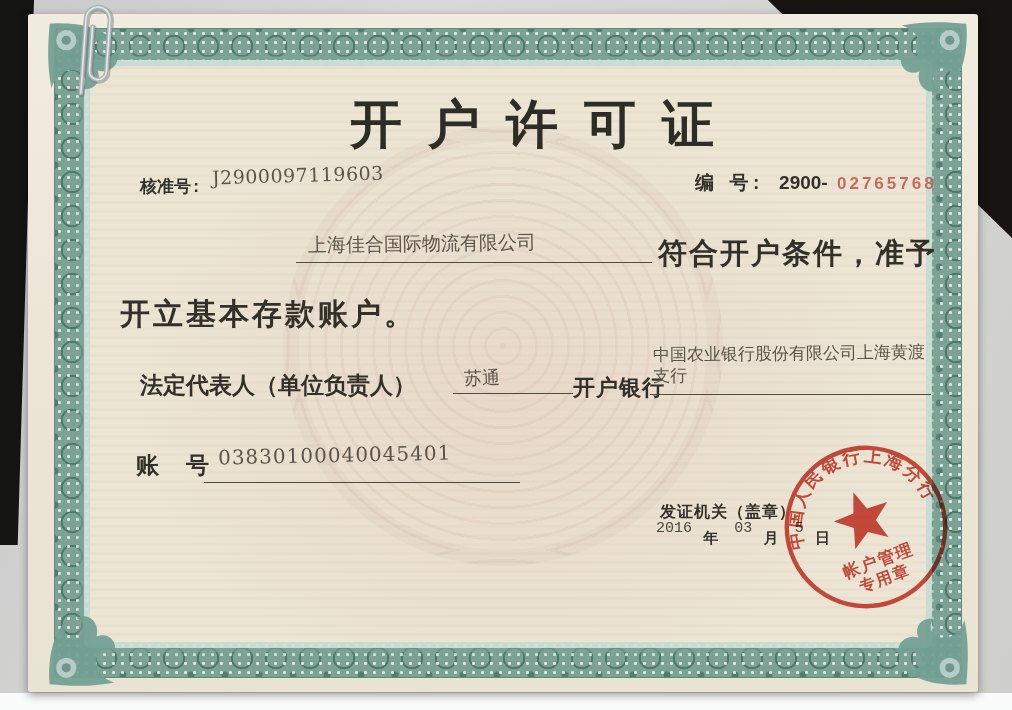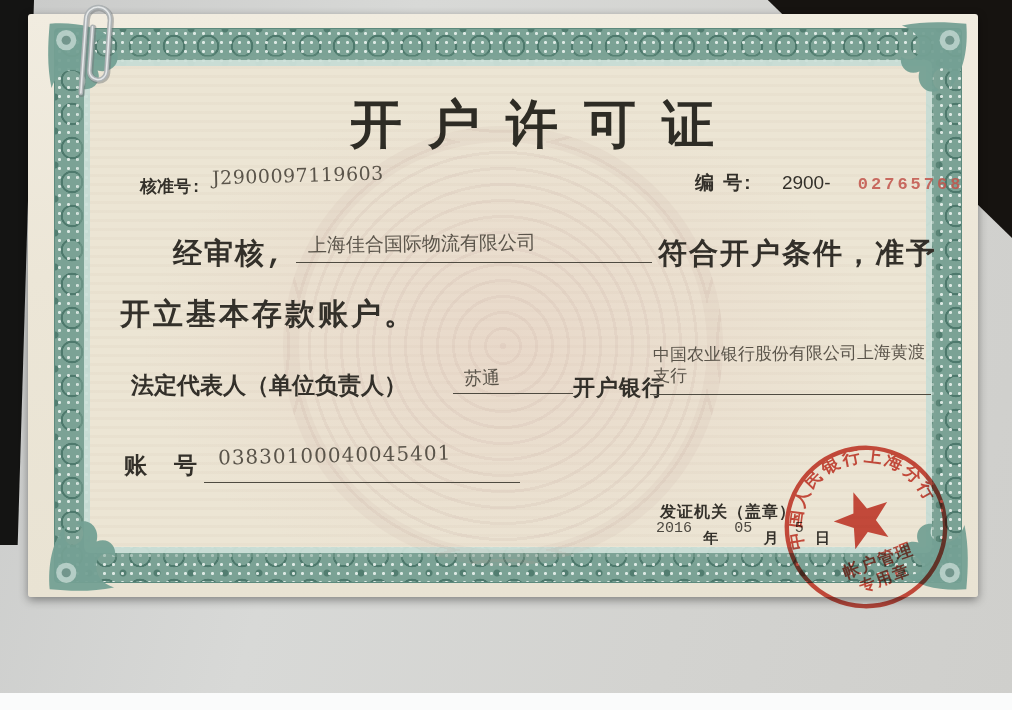--- a/index.html
+++ b/index.html
@@ -9,21 +9,21 @@
     background:linear-gradient(105deg,#c9cac9 0%, #d8d9d7 35%, #d3d3d0 70%, #cfcfcc 100%);
   }
   
   .bg-dark-left { position:absolute; left:0; top:0; width:34px; height:545px;
     background:#141413; clip-path:polygon(0 0, 100% 0, 52% 100%, 0 100%); }
   .bg-dark-topright { position:absolute; right:0; top:0; width:330px; height:238px;
     background:#161310; clip-path:polygon(26% 0, 100% 0, 100% 100%); }
   .bg-white-bottom { position:absolute; left:0; bottom:0; width:100%; height:17px; background:#fafbfb; }
 
   
-  .cert { position:absolute; left:28px; top:14px; width:950px; height:583px;
+  .cert { position:absolute; left:28px; top:14px; width:950px; height:678px;
     background:linear-gradient(180deg,#f1ece0 0%, #ece6d7 45%, #e9e3d3 100%);
     box-shadow:0 3px 10px rgba(0,0,0,.4); border-radius:3px; }
 
   
   .border-band { position:absolute; left:26px; top:14px; right:16px; bottom:14px;
     border-radius:4px; border:1px solid #5d8a7d; background-color:#7ba295;
     background-image:
       radial-gradient(circle, rgba(238,246,242,.85) 1.2px, transparent 1.9px),
       radial-gradient(circle, transparent 9px, rgba(42,88,76,.55) 9.5px, rgba(42,88,76,.55) 11px, transparent 11.6px),
       radial-gradient(circle, rgba(42,88,76,.5) 3px, transparent 4px);
@@ -56,38 +56,38 @@
   .abs { position:absolute; white-space:nowrap; }
 
   .title { position:absolute; top:76px; left:0; right:0; text-align:center;
     font-family:"DejaVu Serif","Liberation Serif", serif; font-weight:bold;
     font-size:52px; letter-spacing:26px; color:#2e2c25; transform:translateX(42px); }
 
   .approval-label { left:112px; top:161px; font-size:17px; }
   .approval-value { left:184px; top:150px; font-size:19px; transform:rotate(-1.6deg); letter-spacing:.5px; }
 
   .serial-group { left:667px; top:156px; font-size:19px; }
-  .serial-label { font-weight:bold; letter-spacing:2px; }
-  .serial-prefix { font-weight:normal; margin-left:24px; }
-  .serial-number { font-family:Liberation Mono, monospace; font-weight:bold;
-    color:#c2544b; letter-spacing:3px; margin-left:22px; font-size:17px; opacity:.85; }
+  .serial-label { font-weight:bold; letter-spacing:2px;font-family:Liberation Mono, monospace; }
+  .serial-prefix { font-weight:bold; margin-left:10px; }
+  .serial-number { font-family:Liberation Sans, sans-serif; font-weight:bold;
+    color:#c2544b; letter-spacing:3px; margin-left:4px; font-size:17px; opacity:.85; }
 
   .reviewed-prefix { left:145px; top:220px; font-size:29px; letter-spacing:2px; }
   .company-value { left:280px; top:217px; font-size:19px; transform:rotate(-.8deg); }
   .reviewed-suffix { left:630px; top:220px; font-size:29px; letter-spacing:2px; }
   .account-line { left:92px; top:280px; font-size:30px; letter-spacing:3px; }
 
-  .rep-label { left:103px; top:356px; font-size:23px; }
+  .rep-label { left:112px; top:356px; font-size:23px; }
   .rep-value { left:436px; top:352px; font-size:18px; transform:rotate(-2deg); }
   .bank-label { left:545px; top:359px; font-size:22px; letter-spacing:1px; }
   .bank-value { position:absolute; left:625px; top:329px; width:272px; font-size:17px;
     line-height:21px; font-family:"DejaVu Serif","Liberation Serif", serif;
     color:#5a544a; white-space:normal; word-break:break-all; transform:rotate(-.6deg); }
 
-  .acct-label { left:96px; top:436px; font-size:23px; letter-spacing:2px; }
+  .acct-label { left:108px; top:436px; font-size:23px; letter-spacing:2px; }
   .acct-value { left:190px; top:429px; font-size:20px; letter-spacing:1px; transform:rotate(-1.2deg); }
 
   .rule { position:absolute; border-top:1.6px solid #4e4a40; height:0; }
   .u-company { left:268px; top:248px; width:356px; }
   .u-rep     { left:425px; top:379px; width:120px; }
   .u-bank    { left:622px; top:380px; width:281px; }
   .u-account { left:176px; top:468px; width:316px; }
 
   .issuer-label { left:632px; top:488px; font-size:16px; letter-spacing:1px; }
   .date-row { position:absolute; left:628px; top:504px; font-size:15px; white-space:nowrap; }
@@ -149,21 +149,20 @@
 
     <div class="abs label approval-label">核准号:</div>
     <div class="abs filled approval-value">J2900097119603</div>
 
     <div class="abs serial-group ink">
       <span class="serial-label">编 号:</span>
       <span class="serial-prefix">2900-</span>
       <span class="serial-number">02765768</span>
     </div>
 
-    <div class="abs label reviewed-prefix">经审核,</div>
     <div class="abs filled company-value">上海佳合国际物流有限公司</div>
     <div class="abs label account-line">开立基本存款账户。</div>
     <div class="abs label reviewed-suffix">符合开户条件，准予</div>
 
     <div class="abs label rep-label">法定代表人（单位负责人）</div>
     <div class="abs filled rep-value">苏通</div>
     <div class="abs label bank-label">开户银行</div>
     <div class="bank-value">中国农业银行股份有限公司上海黄渡支行</div>
 
     <div class="abs label acct-label">账　号</div>
@@ -171,21 +170,21 @@
 
     <div class="rule u-company"></div>
     <div class="rule u-rep"></div>
     <div class="rule u-bank"></div>
     <div class="rule u-account"></div>
 
     <div class="abs label issuer-label">发证机关（盖章）</div>
     <div class="date-row">
       <span class="d-num">2016</span>
       <span class="d-unit d-sp-s">年</span>
-      <span class="d-num d-sp-m">05</span>
+      <span class="d-num d-sp-m">03</span>
       <span class="d-unit d-sp-s">月</span>
       <span class="d-num d-sp-m">5</span>
       <span class="d-unit d-sp-s">日</span>
     </div>
 
     <svg class="seal" viewBox="0 0 200 200">
       <g transform="rotate(-20 100 100)">
         <circle cx="100" cy="100" r="90" fill="none" stroke="#cf4437" stroke-width="5"></circle>
         <path id="sealArc" d="M 39.4 142.4 A 74 74 0 1 1 160.6 142.4" fill="none"></path>
         <text font-family="DejaVu Serif, Liberation Serif, serif" font-size="20" font-weight="bold" fill="#cf4437" letter-spacing="3">

